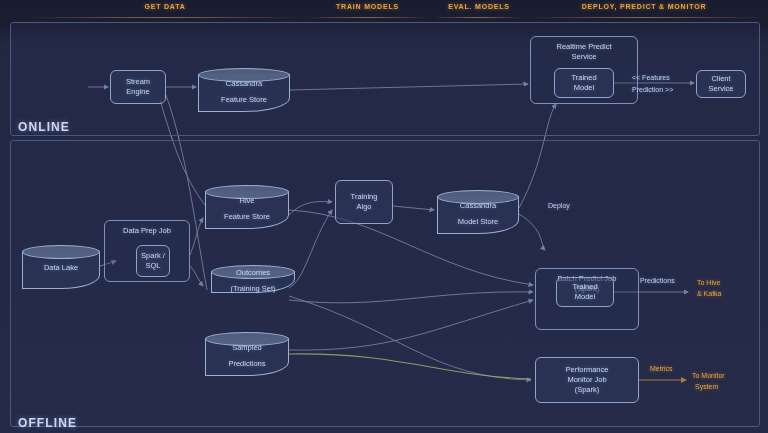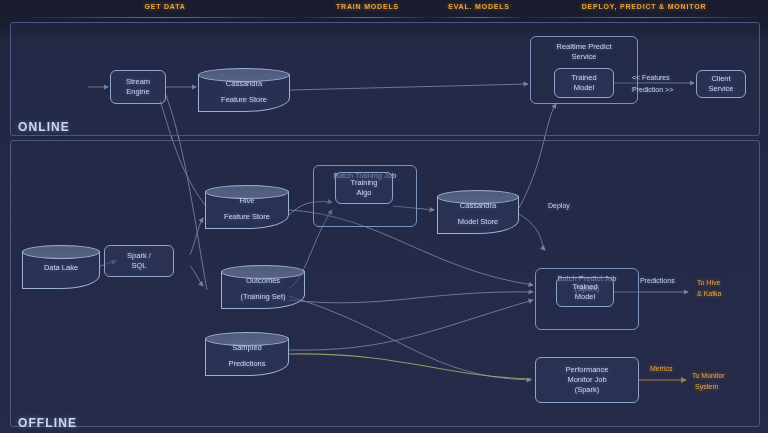--- a/index.html
+++ b/index.html
@@ -126,50 +126,50 @@
     <span>Client
 Service</span>
   </div>
 
   <div class="cyl" style="left:22px;top:245px;width:78px;height:44px">
     <div class="body"></div>
     <div class="top"></div>
     <div class="txt">Data Lake</div>
   </div>
 
-  <div class="box" style="left:104px;top:245px;width:70px;height:32px;white-space:pre-line">
+  <div class="box group" style="left:104px;top:220px;width:86px;height:62px">
+    <span>Data Prep Job</span>
+  </div>
+  <div class="box" style="left:136px;top:245px;width:34px;height:32px;white-space:pre-line">
     <span>Spark /
 SQL</span>
   </div>
 
   <div class="cyl" style="left:205px;top:185px;width:84px;height:44px">
     <div class="body"></div>
     <div class="top"></div>
     <div class="txt" style="white-space:pre-line">Hive
 Feature Store</div>
   </div>
 
-  <div class="cyl" style="left:221px;top:265px;width:84px;height:44px">
+  <div class="cyl" style="left:211px;top:265px;width:84px;height:28px">
     <div class="body"></div>
     <div class="top"></div>
     <div class="txt" style="white-space:pre-line">Outcomes
 (Training Set)</div>
   </div>
 
   <div class="cyl" style="left:205px;top:332px;width:84px;height:44px">
     <div class="body"></div>
     <div class="top"></div>
     <div class="txt" style="white-space:pre-line">Sampled
 Predictions</div>
   </div>
 
-  <div class="box group" style="left:313px;top:165px;width:104px;height:62px">
-    <span>Batch Training Job</span>
-  </div>
-  <div class="box" style="left:335px;top:172px;width:58px;height:32px;white-space:pre-line">
+  <div class="box" style="left:335px;top:180px;width:58px;height:44px;white-space:pre-line">
     <span>Training
 Algo</span>
   </div>
 
   <div class="cyl" style="left:437px;top:190px;width:82px;height:44px">
     <div class="body"></div>
     <div class="top"></div>
     <div class="txt" style="white-space:pre-line">Cassandra
 Model Store</div>
   </div>

